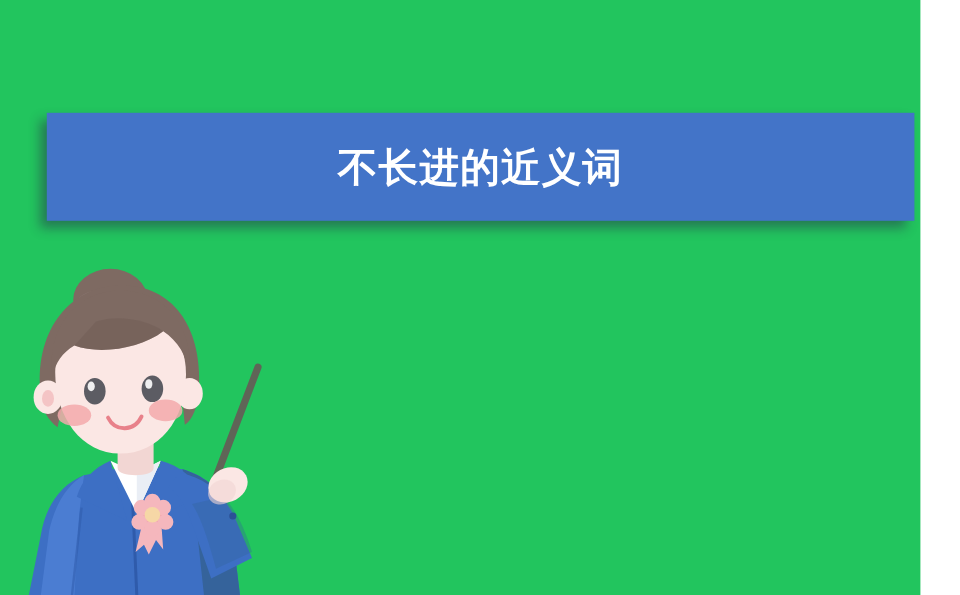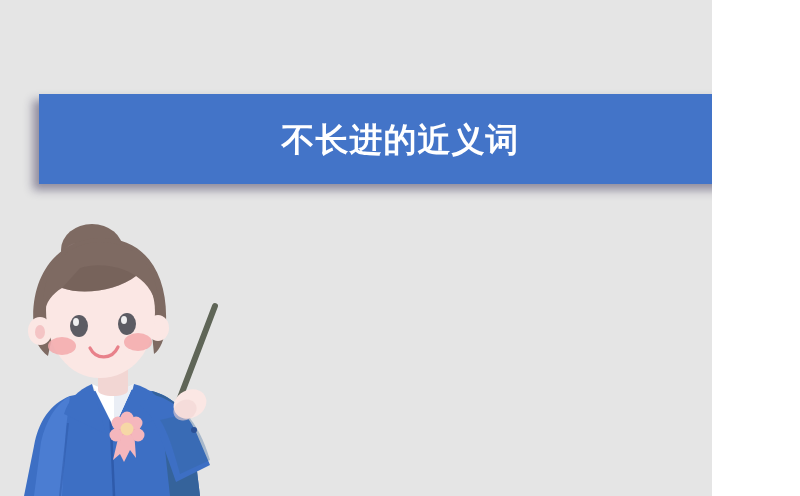--- a/index.html
+++ b/index.html
@@ -7,23 +7,23 @@
     padding: 0;
   }
   body {
     width: 800px;
     height: 496px;
     overflow: hidden;
     font-family: "Liberation Sans", sans-serif;
   }
   #page {
     position: relative;
-    width: 712px;
+    width: 767px;
     height: 496px;
-    background: #e5e5e5;
+    background: #22c55e;
     overflow: hidden;
   }
 
   
   #title-banner {
     position: absolute;
     left: 39px;
     top: 94px;
     width: 723px;
     height: 90px;

